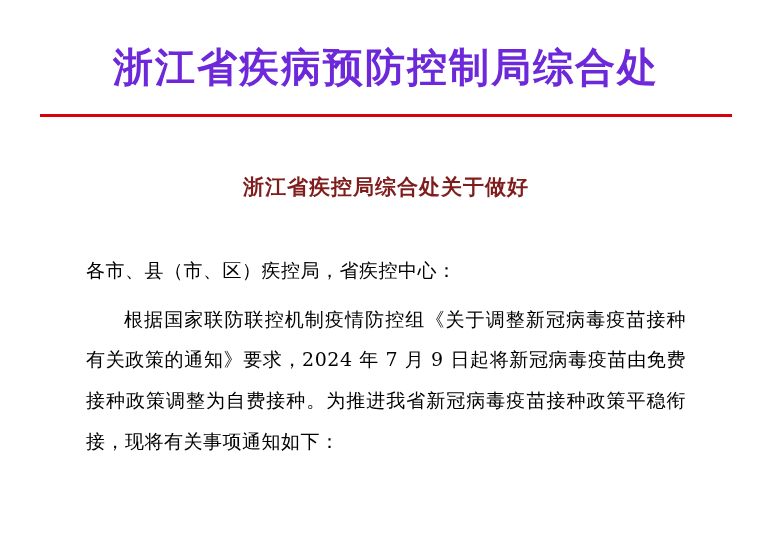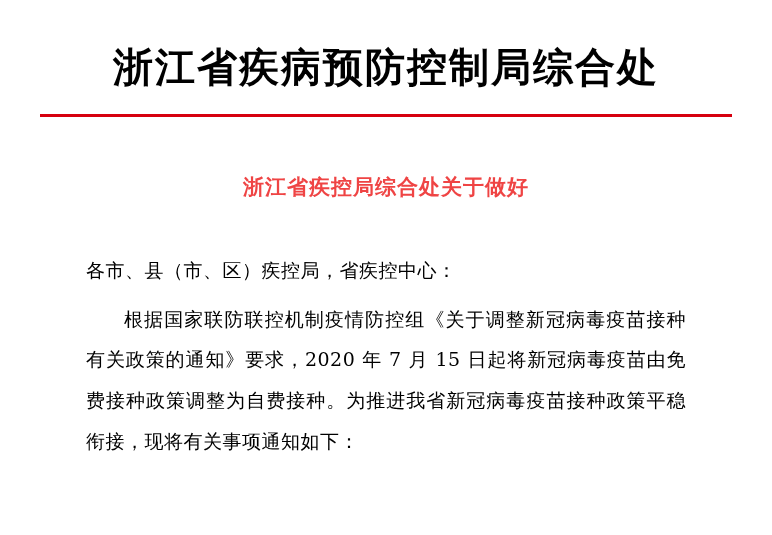--- a/index.html
+++ b/index.html
@@ -21,40 +21,40 @@
     background: #ffffff;
     box-sizing: border-box;
   }
 
   
   .letterhead {
     padding-top: 44px;
     text-align: center;
   }
   .letterhead-title {
-    color: #000000;
+    color: #6d28d9;
     font-family: "DejaVu Serif", "Liberation Serif", serif;
     font-weight: bold;
     font-size: 40px;
     letter-spacing: 2px;
     line-height: 1.15;
     white-space: nowrap;
   }
   .letterhead-rule {
     margin: 24px auto 0 auto;
     width: 692px;
     height: 3px;
     background: #d6000f;
   }
 
   
   .doc-title {
     margin-top: 52px;
     text-align: center;
-    color: #ef4444;
+    color: #7f1d1d;
     font-weight: bold;
     font-size: 21px;
     line-height: 1.75;
     letter-spacing: 1px;
   }
   .doc-title .line {
     display: block;
     white-space: nowrap;
   }
 
@@ -85,16 +85,16 @@
     <div class="letterhead-title">浙江省疾病预防控制局综合处</div>
     <div class="letterhead-rule"></div>
   </div>
 
   <div class="doc-title">
     <span class="line">浙江省疾控局综合处关于做好</span>
   </div>
 
   <div class="body-text">
     <p class="salutation">各市、县（市、区）疾控局，省疾控中心：</p>
-    <p class="para">根据国家联防联控机制疫情防控组《关于调整新冠病毒疫苗接种有关政策的通知》要求，2020 年 7 月 15 日起将新冠病毒疫苗由免费接种政策调整为自费接种。为推进我省新冠病毒疫苗接种政策平稳衔接，现将有关事项通知如下：</p>
+    <p class="para">根据国家联防联控机制疫情防控组《关于调整新冠病毒疫苗接种有关政策的通知》要求，2024 年 7 月 9 日起将新冠病毒疫苗由免费接种政策调整为自费接种。为推进我省新冠病毒疫苗接种政策平稳衔接，现将有关事项通知如下：</p>
   </div>
 
 </div>
 
 </body></html>

